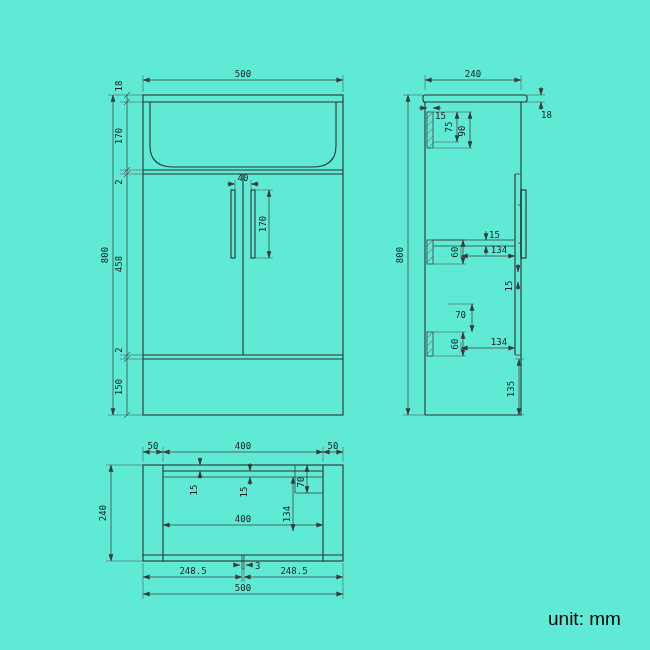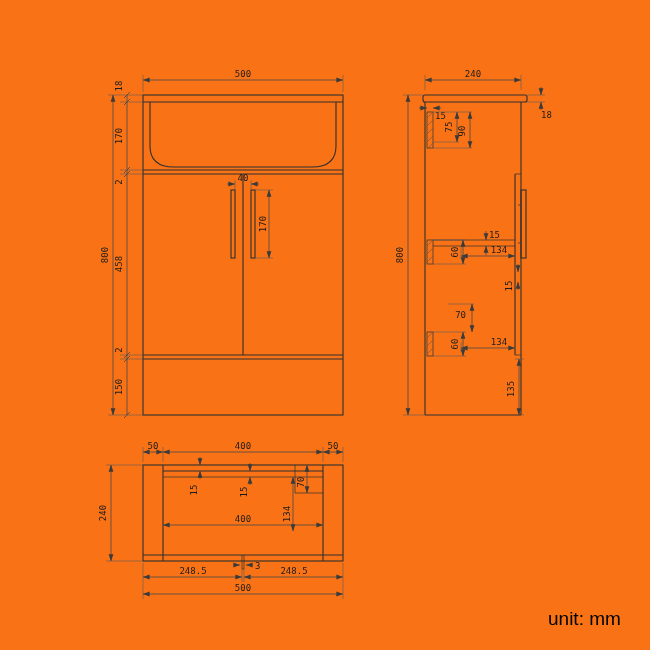--- a/index.html
+++ b/index.html
@@ -1,16 +1,16 @@
 <!DOCTYPE html>
 <html><head>
 <meta charset="utf-8">
 <style>
   html,body{margin:0;padding:0;background:#ffffff;}
-  .stage{position:relative;width:650px;height:650px;background:#f97316;overflow:hidden;}
+  .stage{position:relative;width:650px;height:650px;background:#5eead4;overflow:hidden;}
   svg text{font-family:"DejaVu Sans Mono","Liberation Mono",monospace;font-size:9px;fill:#1c1c1c;}
   svg text.big{font-family:"Liberation Sans",sans-serif;font-size:19px;fill:#000;}
   .ol{stroke:#2f2f2f;stroke-width:1.1;fill:none;}
   .thin{stroke:#2f2f2f;stroke-width:.7;fill:none;}
   .dim{stroke:#474747;stroke-width:.8;fill:none;}
   .ext{stroke:#5a5a5a;stroke-width:.6;fill:none;}
   .hatch{stroke:#5a5a5a;stroke-width:.6;fill:none;}
 </style>
 </head>
 <body>

